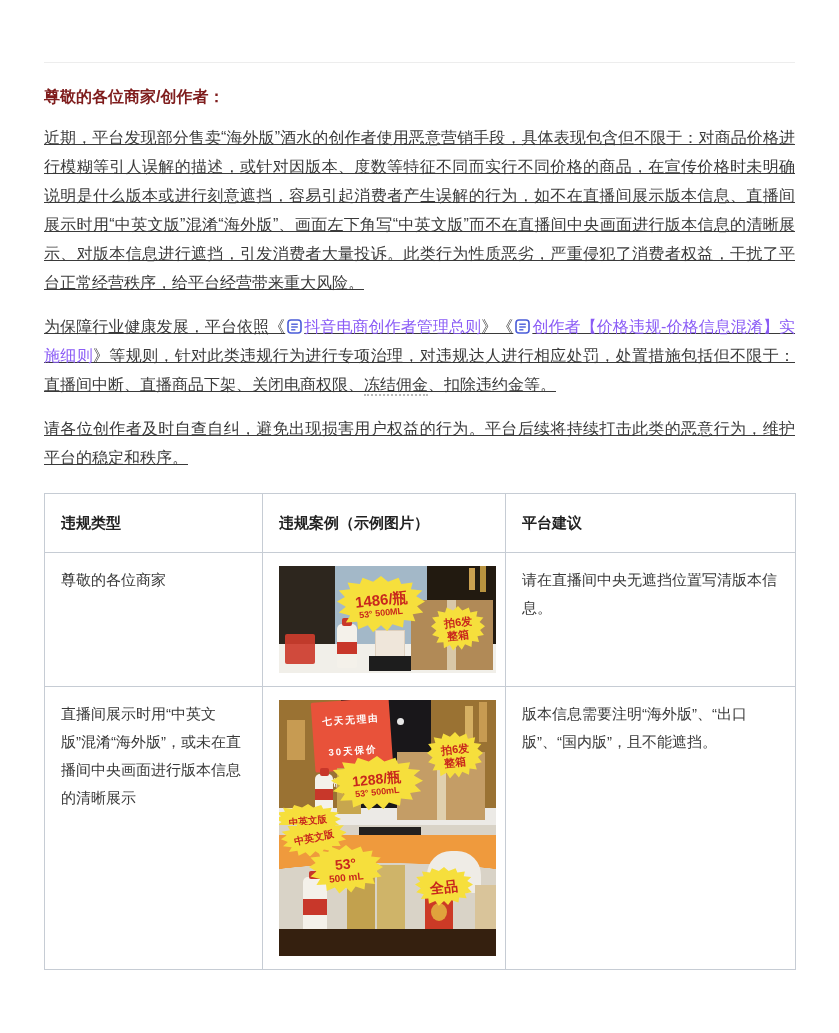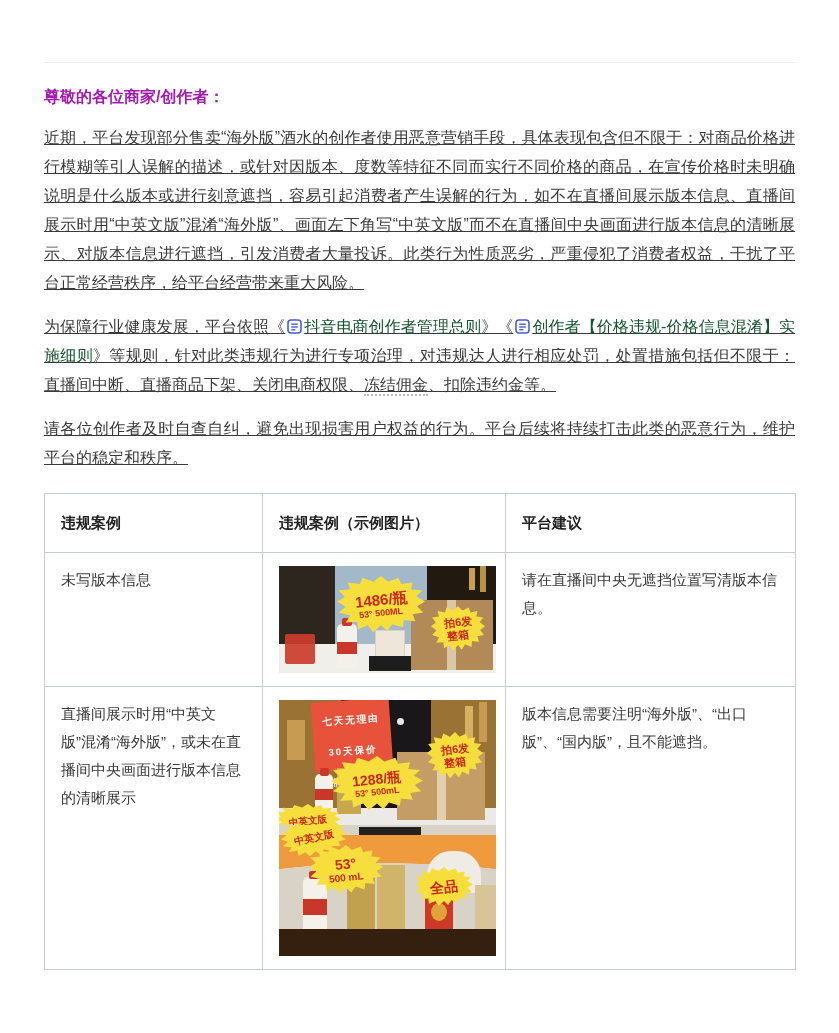--- a/index.html
+++ b/index.html
@@ -16,27 +16,27 @@
     font-size: 31px; font-weight: 700; color: #1c1c1c;
     letter-spacing: 1px; margin-top: 4px;
   }
   .meta {
     margin-top: 28px; font-size: 14px; color: #979797;
     display: flex; align-items: center; gap: 9px;
   }
   .meta .sep { color: #c5c5c5; font-size: 13px; }
   .divider { border: none; border-top: 1px solid #ededed; margin-top: 30px; }
 
-  .greeting { margin-top: 24px; font-size: 16px; font-weight: 700; color: #a21caf; }
+  .greeting { margin-top: 24px; font-size: 16px; font-weight: 700; color: #7f1d1d; }
 
   p.body-p {
     margin-top: 15px; font-size: 16px; line-height: 29px;
     color: #3a3a3a; text-align: justify; text-decoration: underline;
   }
-  a.doc-link { color: #14532d; text-decoration: none; }
+  a.doc-link { color: #8b5cf6; text-decoration: none; }
   .doc-icon {
     display: inline-block; vertical-align: -2px; margin: 0 2px 0 2px;
   }
   .dotted-u { border-bottom: 2px dotted #b9b9b9; padding-bottom: 1px; }
 
   table.rules {
     margin-top: 21px; border-collapse: collapse; width: 751px;
     table-layout: fixed;
   }
   table.rules th, table.rules td {
@@ -96,28 +96,28 @@
   <p class="body-p">请各位创作者及时自查自纠，避免出现损害用户权益的行为。平台后续将持续打击此类的恶意行为，维护平台的稳定和秩序。</p>
 
   <table class="rules">
     <colgroup>
         <col style="width:218px">
         <col style="width:243px">
         <col style="width:290px">
       </colgroup>
     <thead>
       <tr>
-        <th>违规案例</th>
+        <th>违规类型</th>
         <th>违规案例（示例图片）</th>
         <th>平台建议</th>
       </tr>
     </thead>
     <tbody>
       <tr>
-        <td>未写版本信息</td>
+        <td>尊敬的各位商家</td>
         <td class="img-cell">
 
           <div class="scene" style="height:107px; background:#5e6b74;">
             <div class="abs" style="left:0;top:0;width:56px;height:80px;background:#2d261e;"></div>
             <div class="abs" style="left:56px;top:0;width:92px;height:80px;background:#a3b8c8;"></div>
             <div class="abs" style="left:148px;top:0;width:69px;height:80px;background:#221a10;"></div>
             <div class="abs" style="left:190px;top:2px;width:6px;height:22px;background:#caa050;"></div>
             <div class="abs" style="left:201px;top:0;width:6px;height:26px;background:#b8933f;"></div>
             <div class="abs" style="left:0;top:78px;width:217px;height:29px;background:#f1efe9;"></div>
             <div class="abs" style="left:6px;top:68px;width:30px;height:30px;background:#cd3c2c;border-radius:2px;opacity:.92;"></div>

